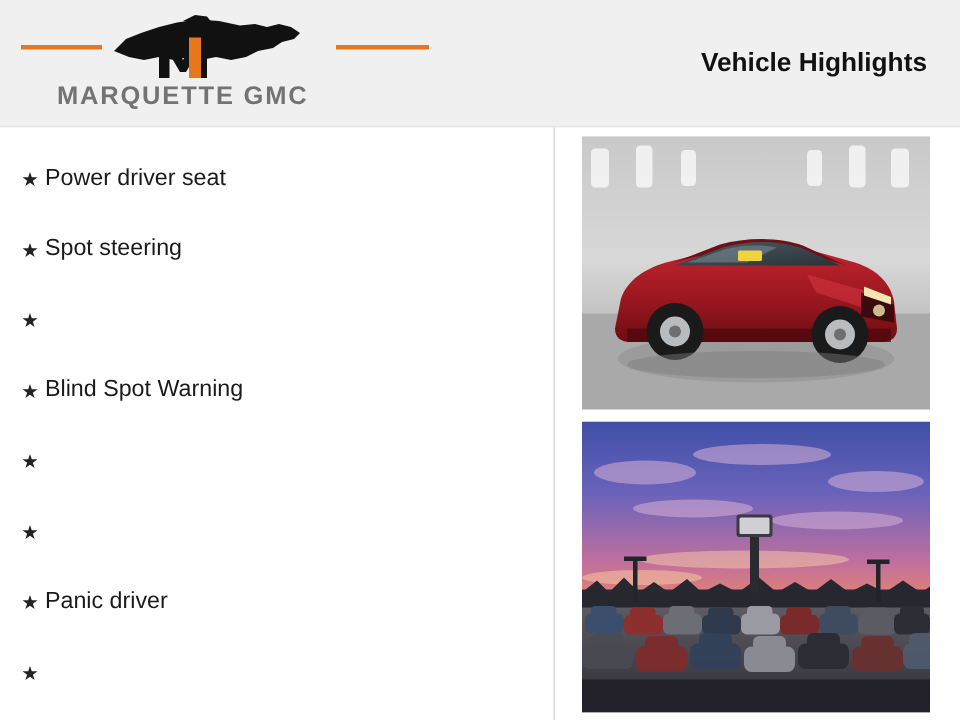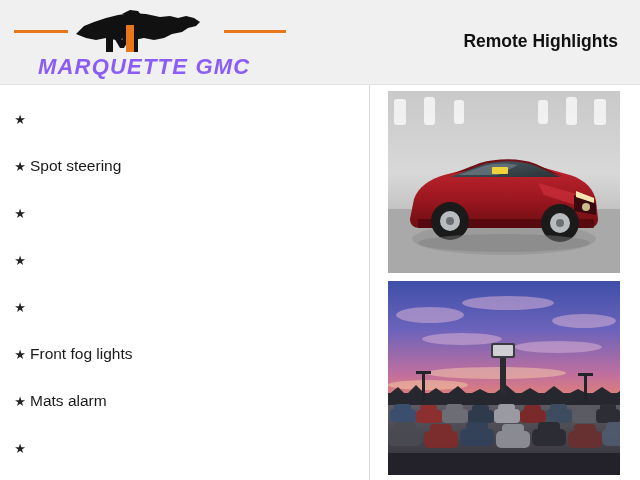--- a/index.html
+++ b/index.html
@@ -38,27 +38,26 @@
   }
   .logo-svg {
     position: absolute;
     left: 14px;
     top: 8px;
   }
   .logo-text {
     position: absolute;
     left: 38px;
     top: 54px;
-    font-size: 22px;
+    font-size: 17px;
     font-weight: bold;
     letter-spacing: 1.2px;
-    color: #8b5cf6;
+    color: #737373;
     font-family: "Liberation Sans", sans-serif;
     white-space: nowrap;
-    font-style: italic;
   }
   .header-title {
     position: absolute;
     right: 22px;
     top: 31px;
     font-size: 17.5px;
     font-weight: bold;
     color: #111111;
     white-space: nowrap;
   }
@@ -152,50 +151,51 @@
         <rect x="210" y="22" width="62" height="3" fill="#E8761B"></rect>
 
         <path d="M62 26 L70 18 L80 14 L92 10 L104 7 L118 5 L132 6 L146 9 L156 8 L164 10 L172 8 L180 10 L186 14 L182 18 L174 20 L168 24 L158 26 L150 30 L140 32 L130 30 L120 32 L112 30 L102 32 L92 30 L82 32 L72 30 Z" fill="#111111"></path>
         <path d="M108 6 L116 2 L124 3 L128 8 L120 9 Z" fill="#111111"></path>
 
         <path d="M92 18 L100 18 L108 32 L116 18 L124 18 L124 44 L117 44 L117 28 L110 40 L106 40 L99 28 L99 44 L92 44 Z" fill="#111111"></path>
         <path d="M112 17 L120 17 L120 44 L112 44 Z" fill="#E8761B"></path>
       </svg>
       <div class="logo-text">MARQUETTE GMC</div>
     </div>
-    <div class="header-title">Remote Highlights</div>
+    <div class="header-title">Vehicle Highlights</div>
   </div>
 
   <div class="content">
     <div class="divider"></div>
 
     <ul class="features">
       <li class="feature-item">
         <span class="bullet">★</span>
+        <span class="feature-label">Power driver seat</span>
       </li>
       <li class="feature-item">
         <span class="bullet">★</span>
         <span class="feature-label">Spot steering</span>
       </li>
       <li class="feature-item">
         <span class="bullet">★</span>
       </li>
       <li class="feature-item">
         <span class="bullet">★</span>
-      </li>
-      <li class="feature-item">
-        <span class="bullet">★</span>
-      </li>
-      <li class="feature-item">
-        <span class="bullet">★</span>
-        <span class="feature-label">Front fog lights</span>
-      </li>
-      <li class="feature-item">
-        <span class="bullet">★</span>
-        <span class="feature-label">Mats alarm</span>
+        <span class="feature-label">Blind Spot Warning</span>
+      </li>
+      <li class="feature-item">
+        <span class="bullet">★</span>
+      </li>
+      <li class="feature-item">
+        <span class="bullet">★</span>
+      </li>
+      <li class="feature-item">
+        <span class="bullet">★</span>
+        <span class="feature-label">Panic driver</span>
       </li>
       <li class="feature-item">
         <span class="bullet">★</span>
       </li>
     </ul>
 
     <div class="photo photo-top">
       <svg viewBox="0 0 232 182" preserveAspectRatio="xMidYMid slice">
         <defs>
           <linearGradient id="studioBg" x1="0" y1="0" x2="0" y2="1">

